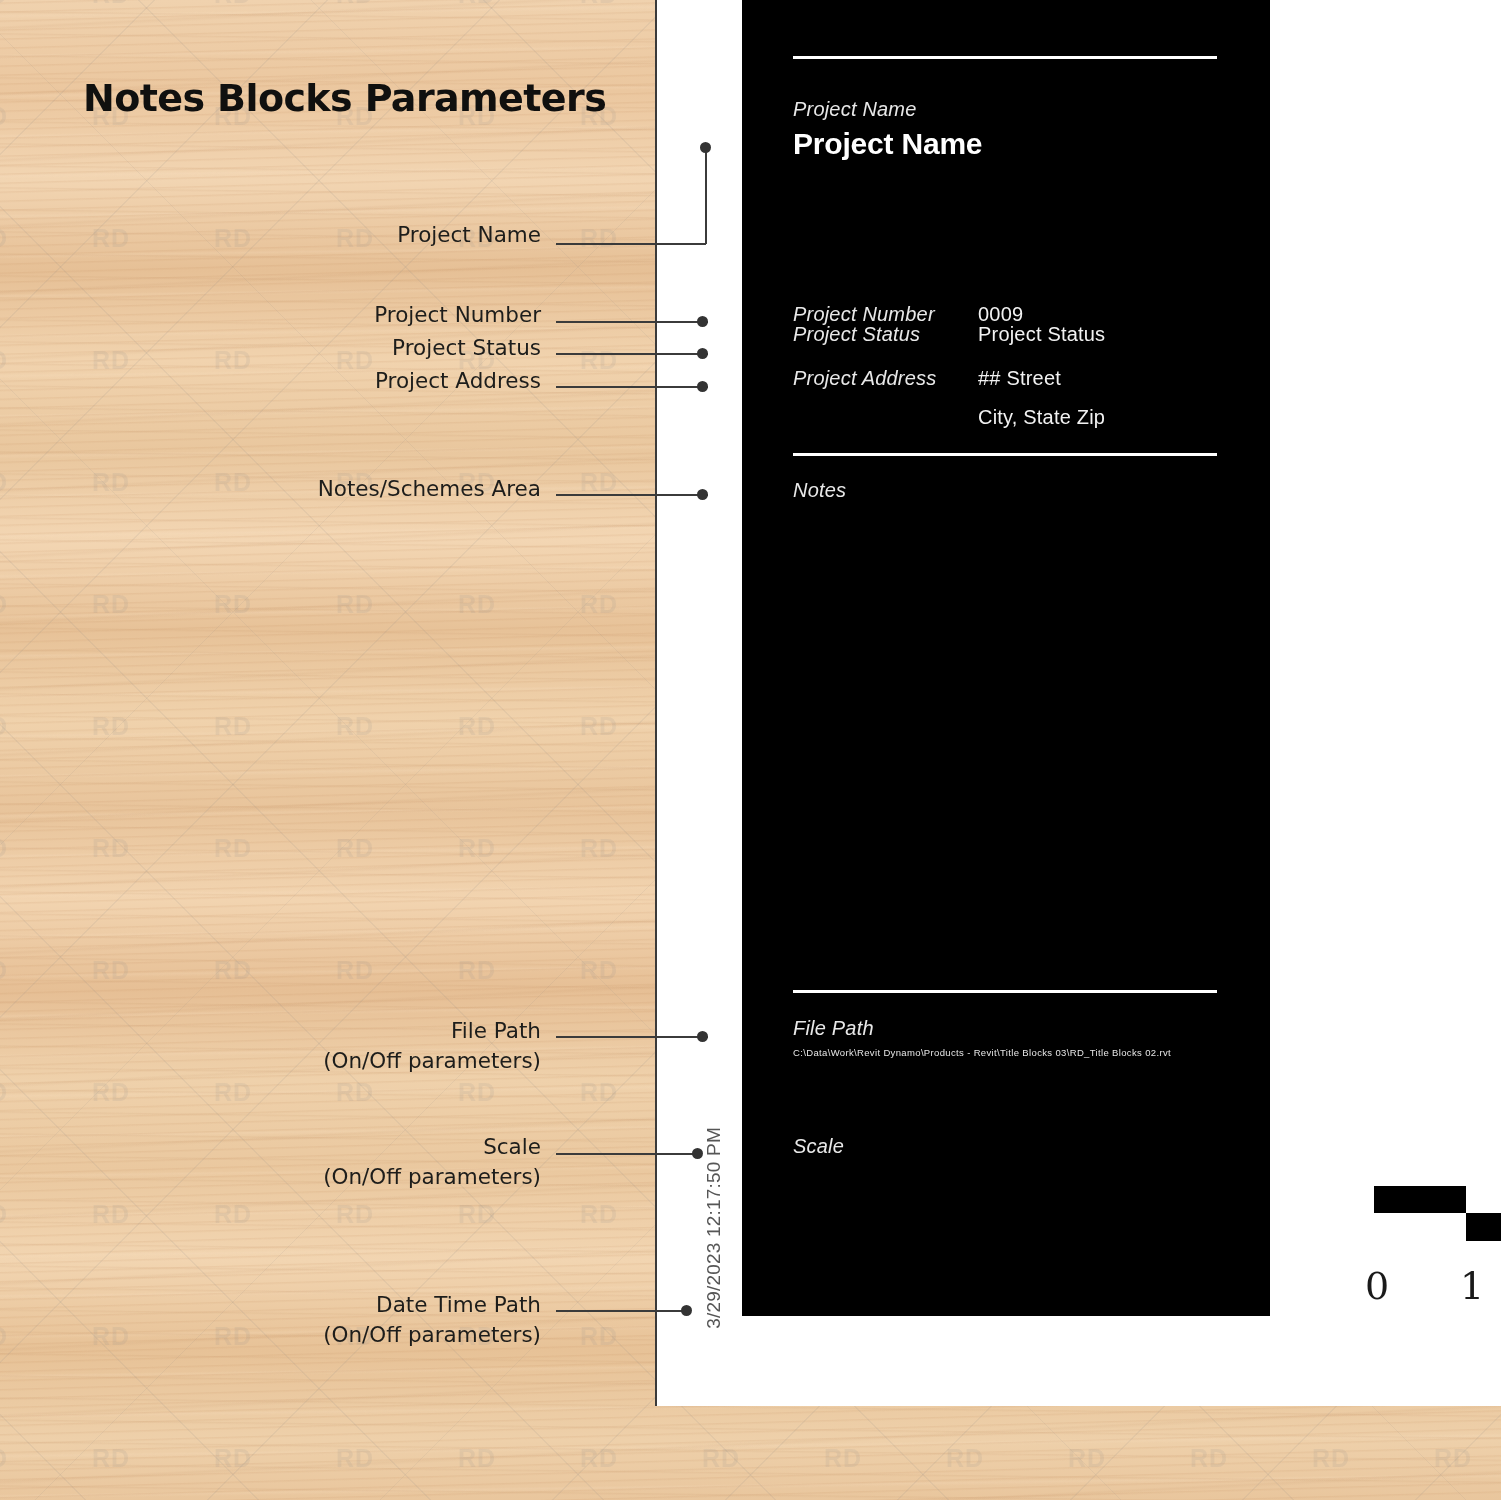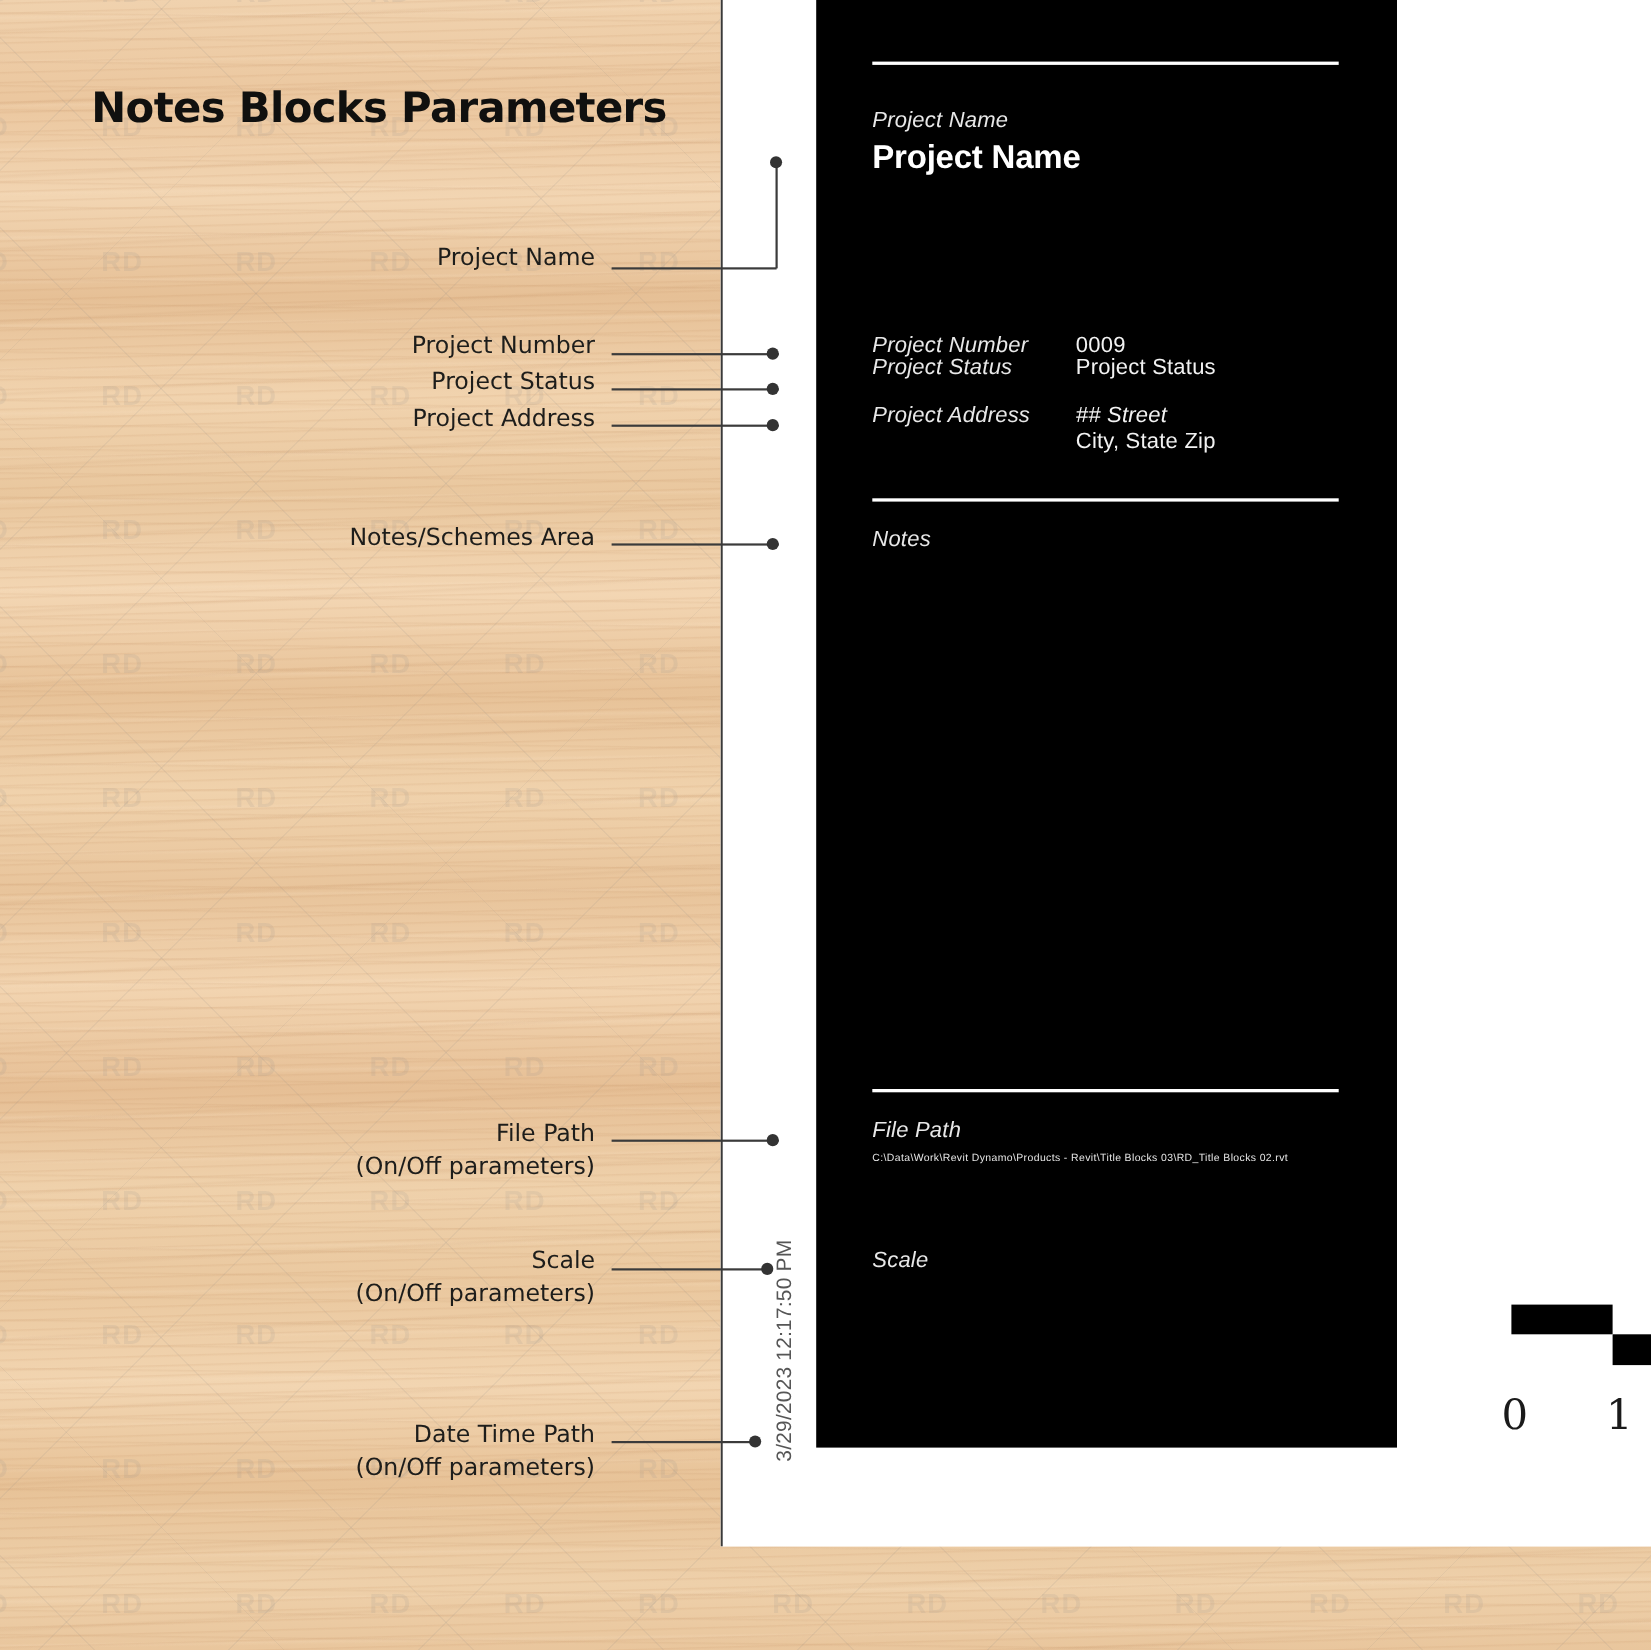--- a/index.html
+++ b/index.html
@@ -444,21 +444,21 @@
 
     <div class="param-row" style="top:303px;">
       <span class="param-label tb-ital">Project Number</span><span class="param-value tb-val">0009</span>
     </div>
 
     <div class="param-row" style="top:323px;">
       <span class="param-label tb-ital">Project Status</span><span class="param-value tb-val">Project  Status</span>
     </div>
 
     <div class="param-row" style="top:367px;">
-      <span class="param-label tb-ital">Project Address</span><span class="param-value tb-val" style="white-space:pre-line;"><span style="display:block;font-style:italic;">## Street</span><span style="display:block;">City, State  Zip</span></span>
+      <span class="param-label tb-ital">Project Address</span><span class="param-value tb-val" style="white-space:pre-line;"><span style="display:block;">## Street</span><span style="display:block;margin-top:16px;">City, State  Zip</span></span>
     </div>
 
     <div class="tb-rule" style="top:453px;"></div>
     <div class="abs tb-ital" style="left:51px; top:479px;">Notes</div>
 
     <div class="tb-rule" style="top:990px;"></div>
     <div class="abs tb-ital" style="left:51px; top:1017px;">File Path</div>
     <div class="filepath-text">C:\Data\Work\Revit Dynamo\Products - Revit\Title Blocks 03\RD_Title Blocks 02.rvt</div>
 
     <div class="abs tb-ital" style="left:51px; top:1135px;">Scale</div>

